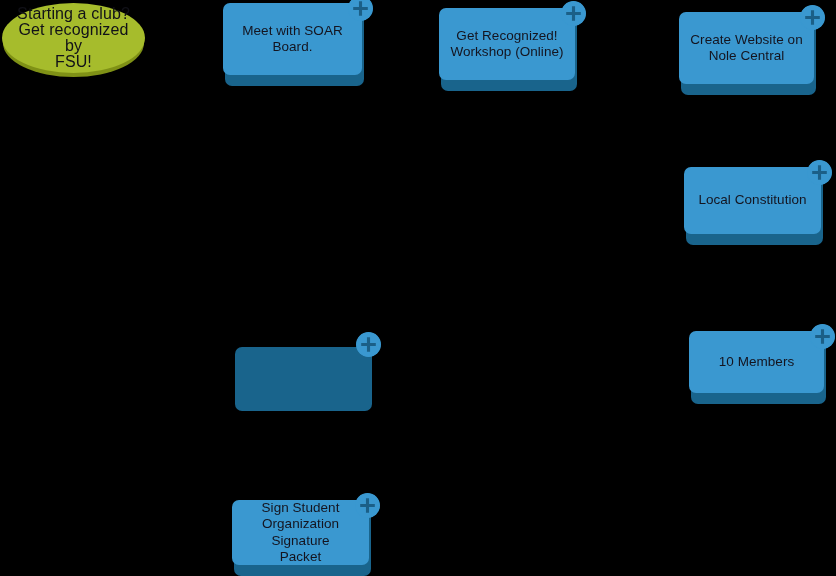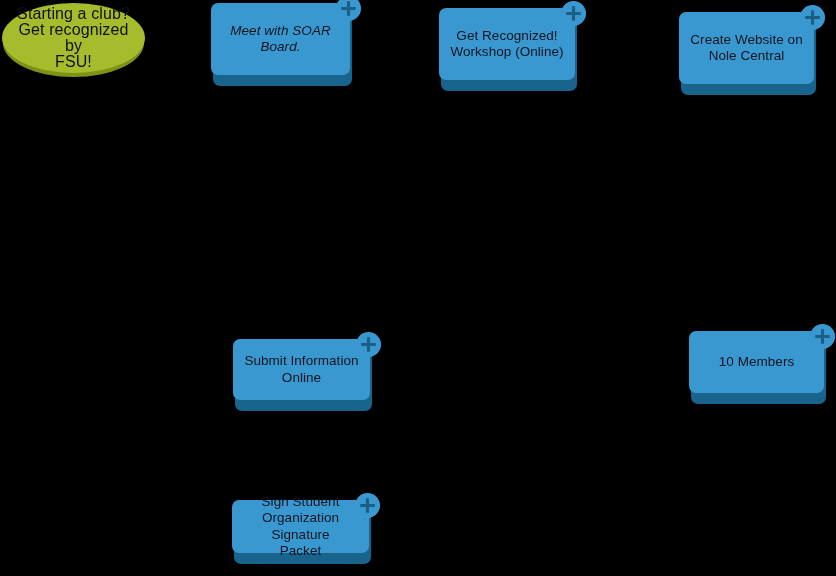--- a/index.html
+++ b/index.html
@@ -93,21 +93,21 @@
 <body>
 
 <div id="canvas">
 
   <div class="ellipse-node" style="left:2px; top:3px; width:143px; height:70px;">
     <div class="ellipse-label">Starting a club?
 Get recognized by
 FSU!</div>
   </div>
 
-  <div class="task-node" style="left:211px; top:3px; width:142px; height:83px;font-style:italic;">
+  <div class="task-node" style="left:223px; top:3px; width:142px; height:83px;">
     <div class="task-base"></div>
     <div class="task-body">
       <div class="task-label">Meet with SOAR
 Board.</div>
     </div>
     <div class="plus-badge">
       <svg viewBox="0 0 25 25" aria-hidden="true">
         <circle cx="12.5" cy="12.5" r="12" fill="#3a98d0"></circle>
         <path d="M12.5 5.2 v14.6 M5.2 12.5 h14.6" stroke="#1b5f87" stroke-width="3.1" stroke-linecap="butt"></path>
       </svg>
@@ -135,27 +135,35 @@
 Workshop (Online)</div>
     </div>
     <div class="plus-badge">
       <svg viewBox="0 0 25 25" aria-hidden="true">
         <circle cx="12.5" cy="12.5" r="12" fill="#3a98d0"></circle>
         <path d="M12.5 5.2 v14.6 M5.2 12.5 h14.6" stroke="#1b5f87" stroke-width="3.1" stroke-linecap="butt"></path>
       </svg>
     </div>
   </div>
 
+  <div class="task-node" style="left:684px; top:167px; width:140px; height:78px;">
+    <div class="task-base"></div>
+    <div class="task-body">
+      <div class="task-label">Local Constitution</div>
+    </div>
+    <div class="plus-badge">
+      <svg viewBox="0 0 25 25" aria-hidden="true">
+        <circle cx="12.5" cy="12.5" r="12" fill="#3a98d0"></circle>
+        <path d="M12.5 5.2 v14.6 M5.2 12.5 h14.6" stroke="#1b5f87" stroke-width="3.1" stroke-linecap="butt"></path>
+      </svg>
+    </div>
+  </div>
 
   <div class="task-node" style="left:233px; top:339px; width:140px; height:72px;">
     <div class="task-base"></div>
-    <div class="task-body">
-      <div class="task-label">Submit Information
-Online</div>
-    </div>
     <div class="plus-badge">
       <svg viewBox="0 0 25 25" aria-hidden="true">
         <circle cx="12.5" cy="12.5" r="12" fill="#3a98d0"></circle>
         <path d="M12.5 5.2 v14.6 M5.2 12.5 h14.6" stroke="#1b5f87" stroke-width="3.1" stroke-linecap="butt"></path>
       </svg>
     </div>
   </div>
 
 
   <div class="task-node" style="left:689px; top:331px; width:138px; height:73px;">
@@ -164,21 +172,21 @@
       <div class="task-label">10 Members</div>
     </div>
     <div class="plus-badge">
       <svg viewBox="0 0 25 25" aria-hidden="true">
         <circle cx="12.5" cy="12.5" r="12" fill="#3a98d0"></circle>
         <path d="M12.5 5.2 v14.6 M5.2 12.5 h14.6" stroke="#1b5f87" stroke-width="3.1" stroke-linecap="butt"></path>
       </svg>
     </div>
   </div>
 
-  <div class="task-node" style="left:232px; top:500px; width:140px; height:64px;">
+  <div class="task-node" style="left:232px; top:500px; width:140px; height:76px;">
     <div class="task-base"></div>
     <div class="task-body">
       <div class="task-label">Sign Student
 Organization Signature
 Packet</div>
     </div>
     <div class="plus-badge">
       <svg viewBox="0 0 25 25" aria-hidden="true">
         <circle cx="12.5" cy="12.5" r="12" fill="#3a98d0"></circle>
         <path d="M12.5 5.2 v14.6 M5.2 12.5 h14.6" stroke="#1b5f87" stroke-width="3.1" stroke-linecap="butt"></path>

